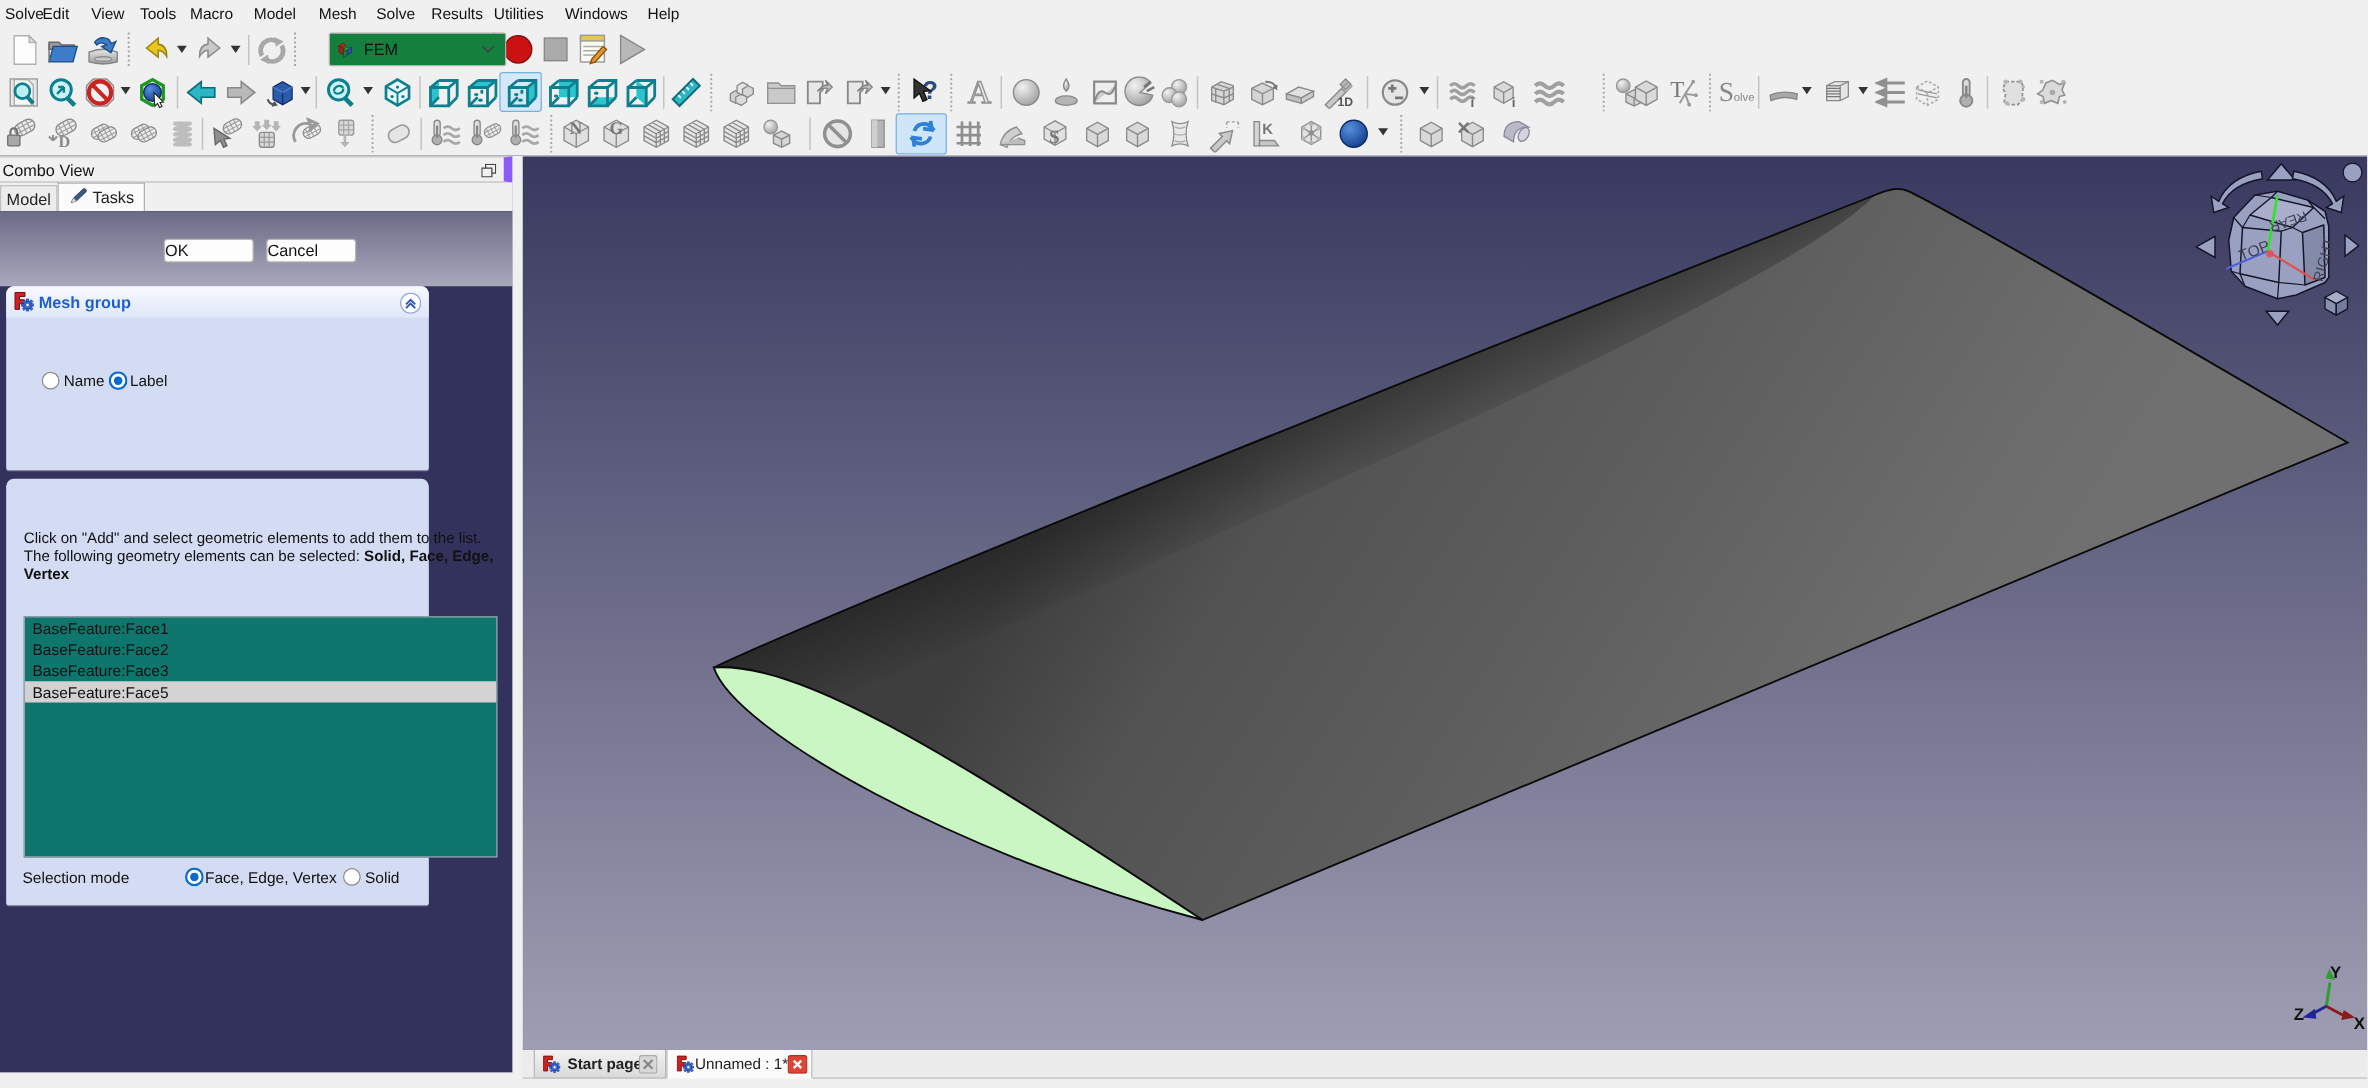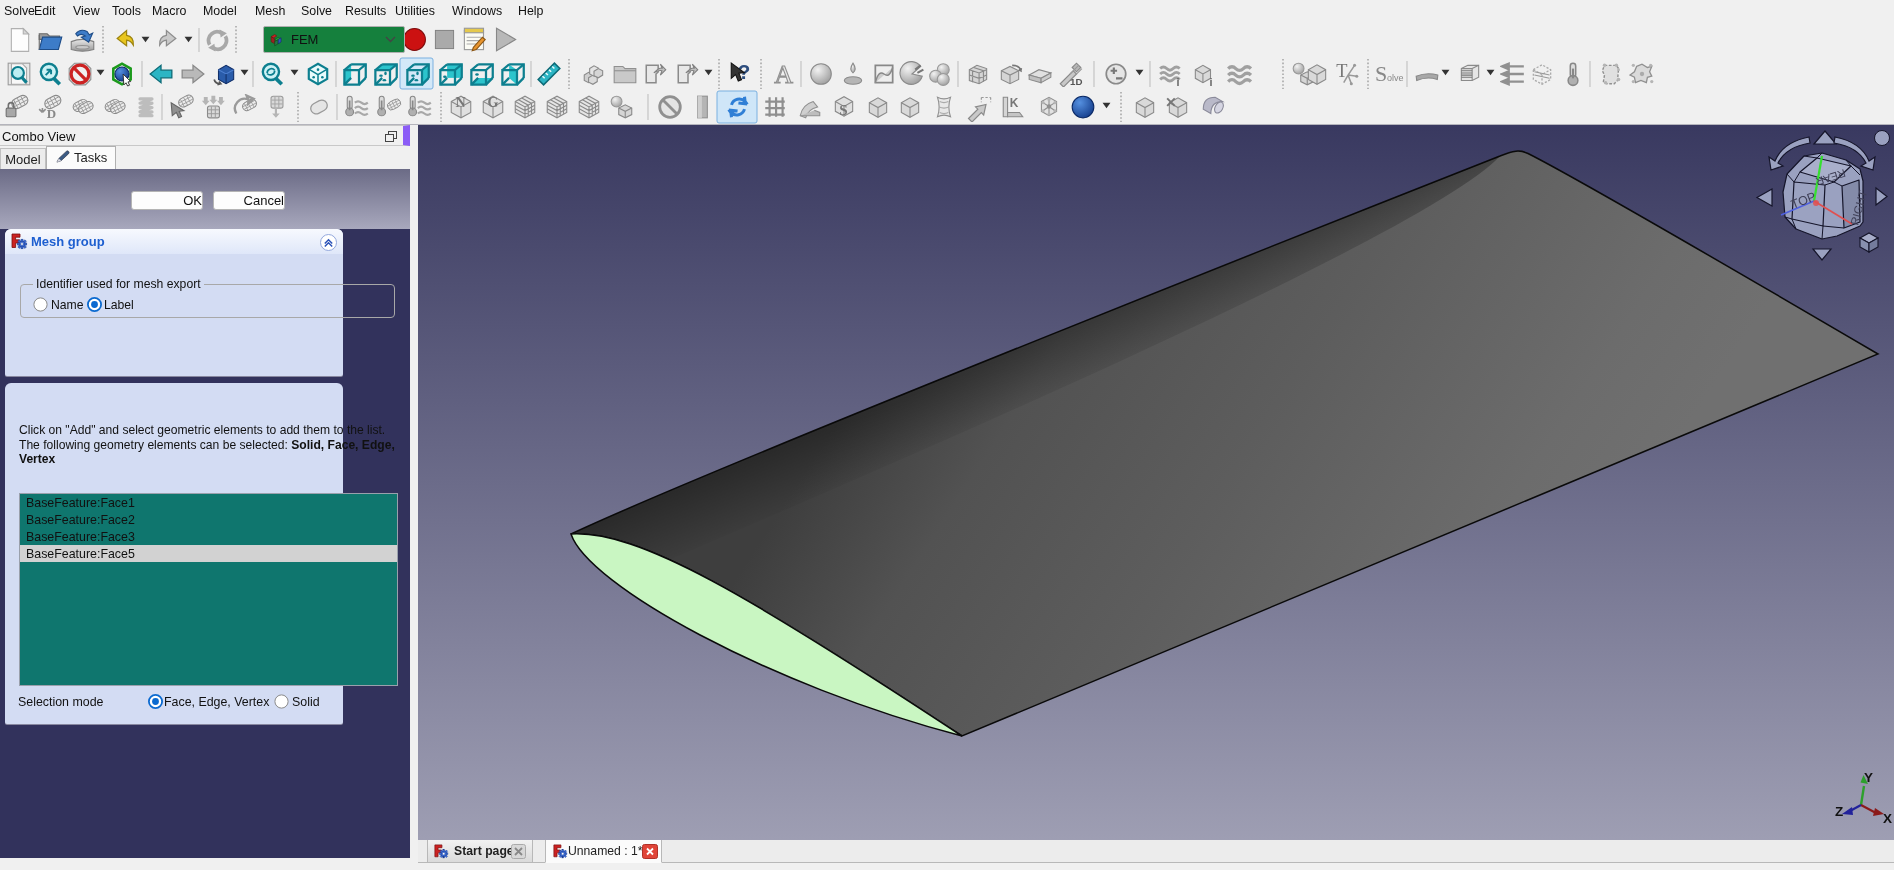--- a/index.html
+++ b/index.html
@@ -12,21 +12,21 @@
 #tb3 { position:absolute; left:0; top:90px; width:1894px; height:35px; border-bottom:1px solid #b4b4bc; }
 #combobox { position:absolute; left:245px; top:3px; width:142px; height:27px; background:#15803d; border:1px solid #b0b0b0; border-radius:2px; font-size:13px; color:#111;margin-left:18px; }
 #dock { position:absolute; left:0; top:125px; width:410px; height:733px; background:#32325c; }
 #dtitle { position:absolute; left:0; top:0; width:410px; height:21px; background:#f0f0f0; border-top:1px solid #c8c8c8; border-bottom:1px solid #c8c8c8; border-right:7px solid #8b5cf6; font-size:13px; color:#111; }
 #dtabs { position:absolute; left:0; top:21px; width:410px; height:23px; background:#f0f0f0; }
 .dtab { position:absolute; font-size:13px; color:#222; text-align:center; }
 #tabModel { left:0; top:2px; width:46px; height:21px; background:#ececec; border:1px solid #c0c0c0; border-bottom:none; line-height:21px; }
 #tabTasks { left:46px; top:0px; width:70px; height:23px; background:#fbfbfb; border:1px solid #b0b0b0; border-bottom:none; line-height:22px; }
 #taskarea { position:absolute; left:0; top:44px; width:410px; height:689px; background:#32325c; }
 #taskgrad { position:absolute; left:0; top:0; width:410px; height:60px; background:linear-gradient(#6b6b86,#a8a8bd); }
-.qbtn { position:absolute; background:#fdfdfd; border:1px solid #b4b4b4; border-radius:3px; font-size:13px; color:#111; text-align:right; }
+.qbtn { position:absolute; background:#fdfdfd; border:1px solid #b4b4b4; border-radius:3px; font-size:13px; color:#111; text-align:left; }
 .tpanel { position:absolute; left:5px; width:338px; border-radius:6px 6px 2px 2px; background:#d3dcf3; box-shadow:0 1px 0 #8888a0; }
 .thead { position:absolute; left:0; top:0; width:100%; height:25px; border-radius:6px 6px 0 0; background:linear-gradient(#f7f9fe,#dfe7f9); color:#1e5fd0; font-weight:bold; font-size:13px; }
 #vsplit { position:absolute; left:410px; top:125px; width:8px; height:733px; background:#f0f0f0; }
 #viewport { position:absolute; left:418px; top:125px; width:1476px; height:715px; }
 #vtabbar { position:absolute; left:418px; top:840px; width:1476px; height:23px; background:#ececec; border-bottom:1px solid #b8b8b8; }
 .vtab { position:absolute; top:0; height:23px; font-size:12.2px; color:#222; }
 #statusbar { position:absolute; left:0; top:863px; width:1894px; height:7px; background:#f0f0f0; }
 #dockstrip { position:absolute; left:0; top:858px; width:418px; height:5px; background:#f0f0f0; }
 </style>
 </head>
@@ -731,23 +731,20 @@
       <div class="thead">
           <span style="position:absolute;left:26px;top:5px;">Mesh group</span>
         <svg style="position:absolute;left:6px;top:4px" width="17" height="17" viewBox="0 0 17 17">
             <use href="#i-fclogo" x="0" y="0" width="17" height="17"></use>
           </svg>
         <svg style="position:absolute;right:6px;top:5px" width="17" height="17">
             <circle cx="8.5" cy="8.5" r="8" fill="#fff" stroke="#93a8dd"></circle>
             <path d="M4.8 9.5 L8.5 5.8 12.2 9.5 M4.8 12.5 L8.5 8.8 12.2 12.5" fill="none" stroke="#2a52b8" stroke-width="1.5"></path>
           </svg>
       </div>
-      <fieldset style="position:absolute; left:15px; top:48px; width:375px; height:41px; border:1px solid #a8a8a8; border-radius:4px; font-size:12.2px; color:#111;">
-        <legend style="margin-left:12px; padding:0 3px;">Identifier used for mesh export</legend>
-      </fieldset>
       <span style="position:absolute; left:46px; top:69px; font-size:12.2px; color:#111;">Name</span>
       <span style="position:absolute; left:99px; top:69px; font-size:12.2px; color:#111;">Label</span>
       <svg style="position:absolute;left:28px;top:68px" width="15" height="15">
           <circle cx="7.5" cy="7.5" r="6.6" fill="#fff" stroke="#8a8a8a"></circle>
         </svg>
       <svg style="position:absolute;left:82px;top:68px" width="15" height="15">
           <circle cx="7.5" cy="7.5" r="6.6" fill="#fff" stroke="#0b6ad0" stroke-width="1.8"></circle>
           <circle cx="7.5" cy="7.5" r="3.4" fill="#0b6ad0"></circle>
         </svg>
     </div>
@@ -844,21 +841,21 @@
   <div class="vtab" style="left:9px; width:106px; background:linear-gradient(#f2f2f2,#dadada); border:1px solid #b8b8b8; border-top:none;">
     <svg style="position:absolute;left:6px;top:4px" width="15" height="15" viewBox="0 0 17 17">
         <use href="#i-fclogo" x="0" y="0" width="17" height="17"></use>
       </svg>
     <span style="position:absolute;left:26px;top:4px;font-weight:bold;">Start page</span>
     <svg style="position:absolute;right:6px;top:4px" width="15" height="15">
         <rect x="0.5" y="0.5" width="14" height="14" rx="2" fill="#d8d8d8" stroke="#aaa"></rect>
         <path d="M4 4 L11 11 M11 4 L4 11" stroke="#888" stroke-width="1.8"></path>
       </svg>
   </div>
-  <div class="vtab" style="left:127px; width:117px; background:#fbfbfb; border:1px solid #b8b8b8; border-top:none; border-bottom:1px solid #fbfbfb;padding-left:36px;">
+  <div class="vtab" style="left:115px; width:117px; background:#fbfbfb; border:1px solid #b8b8b8; border-top:none; border-bottom:1px solid #fbfbfb;padding-left:36px;">
     <svg style="position:absolute;left:7px;top:4px" width="15" height="15" viewBox="0 0 17 17">
         <use href="#i-fclogo" x="0" y="0" width="17" height="17"></use>
       </svg>
     <span style="position:absolute;left:22px;top:4px;">Unnamed : 1*</span>
     <svg style="position:absolute;right:3px;top:4px" width="16" height="15">
         <rect x="0.5" y="0.5" width="15" height="14" rx="2" fill="#e04438" stroke="#b03028"></rect>
         <path d="M5 4.5 L11 10.5 M11 4.5 L5 10.5" stroke="#fff" stroke-width="1.8"></path>
       </svg>
   </div>
 </div>

